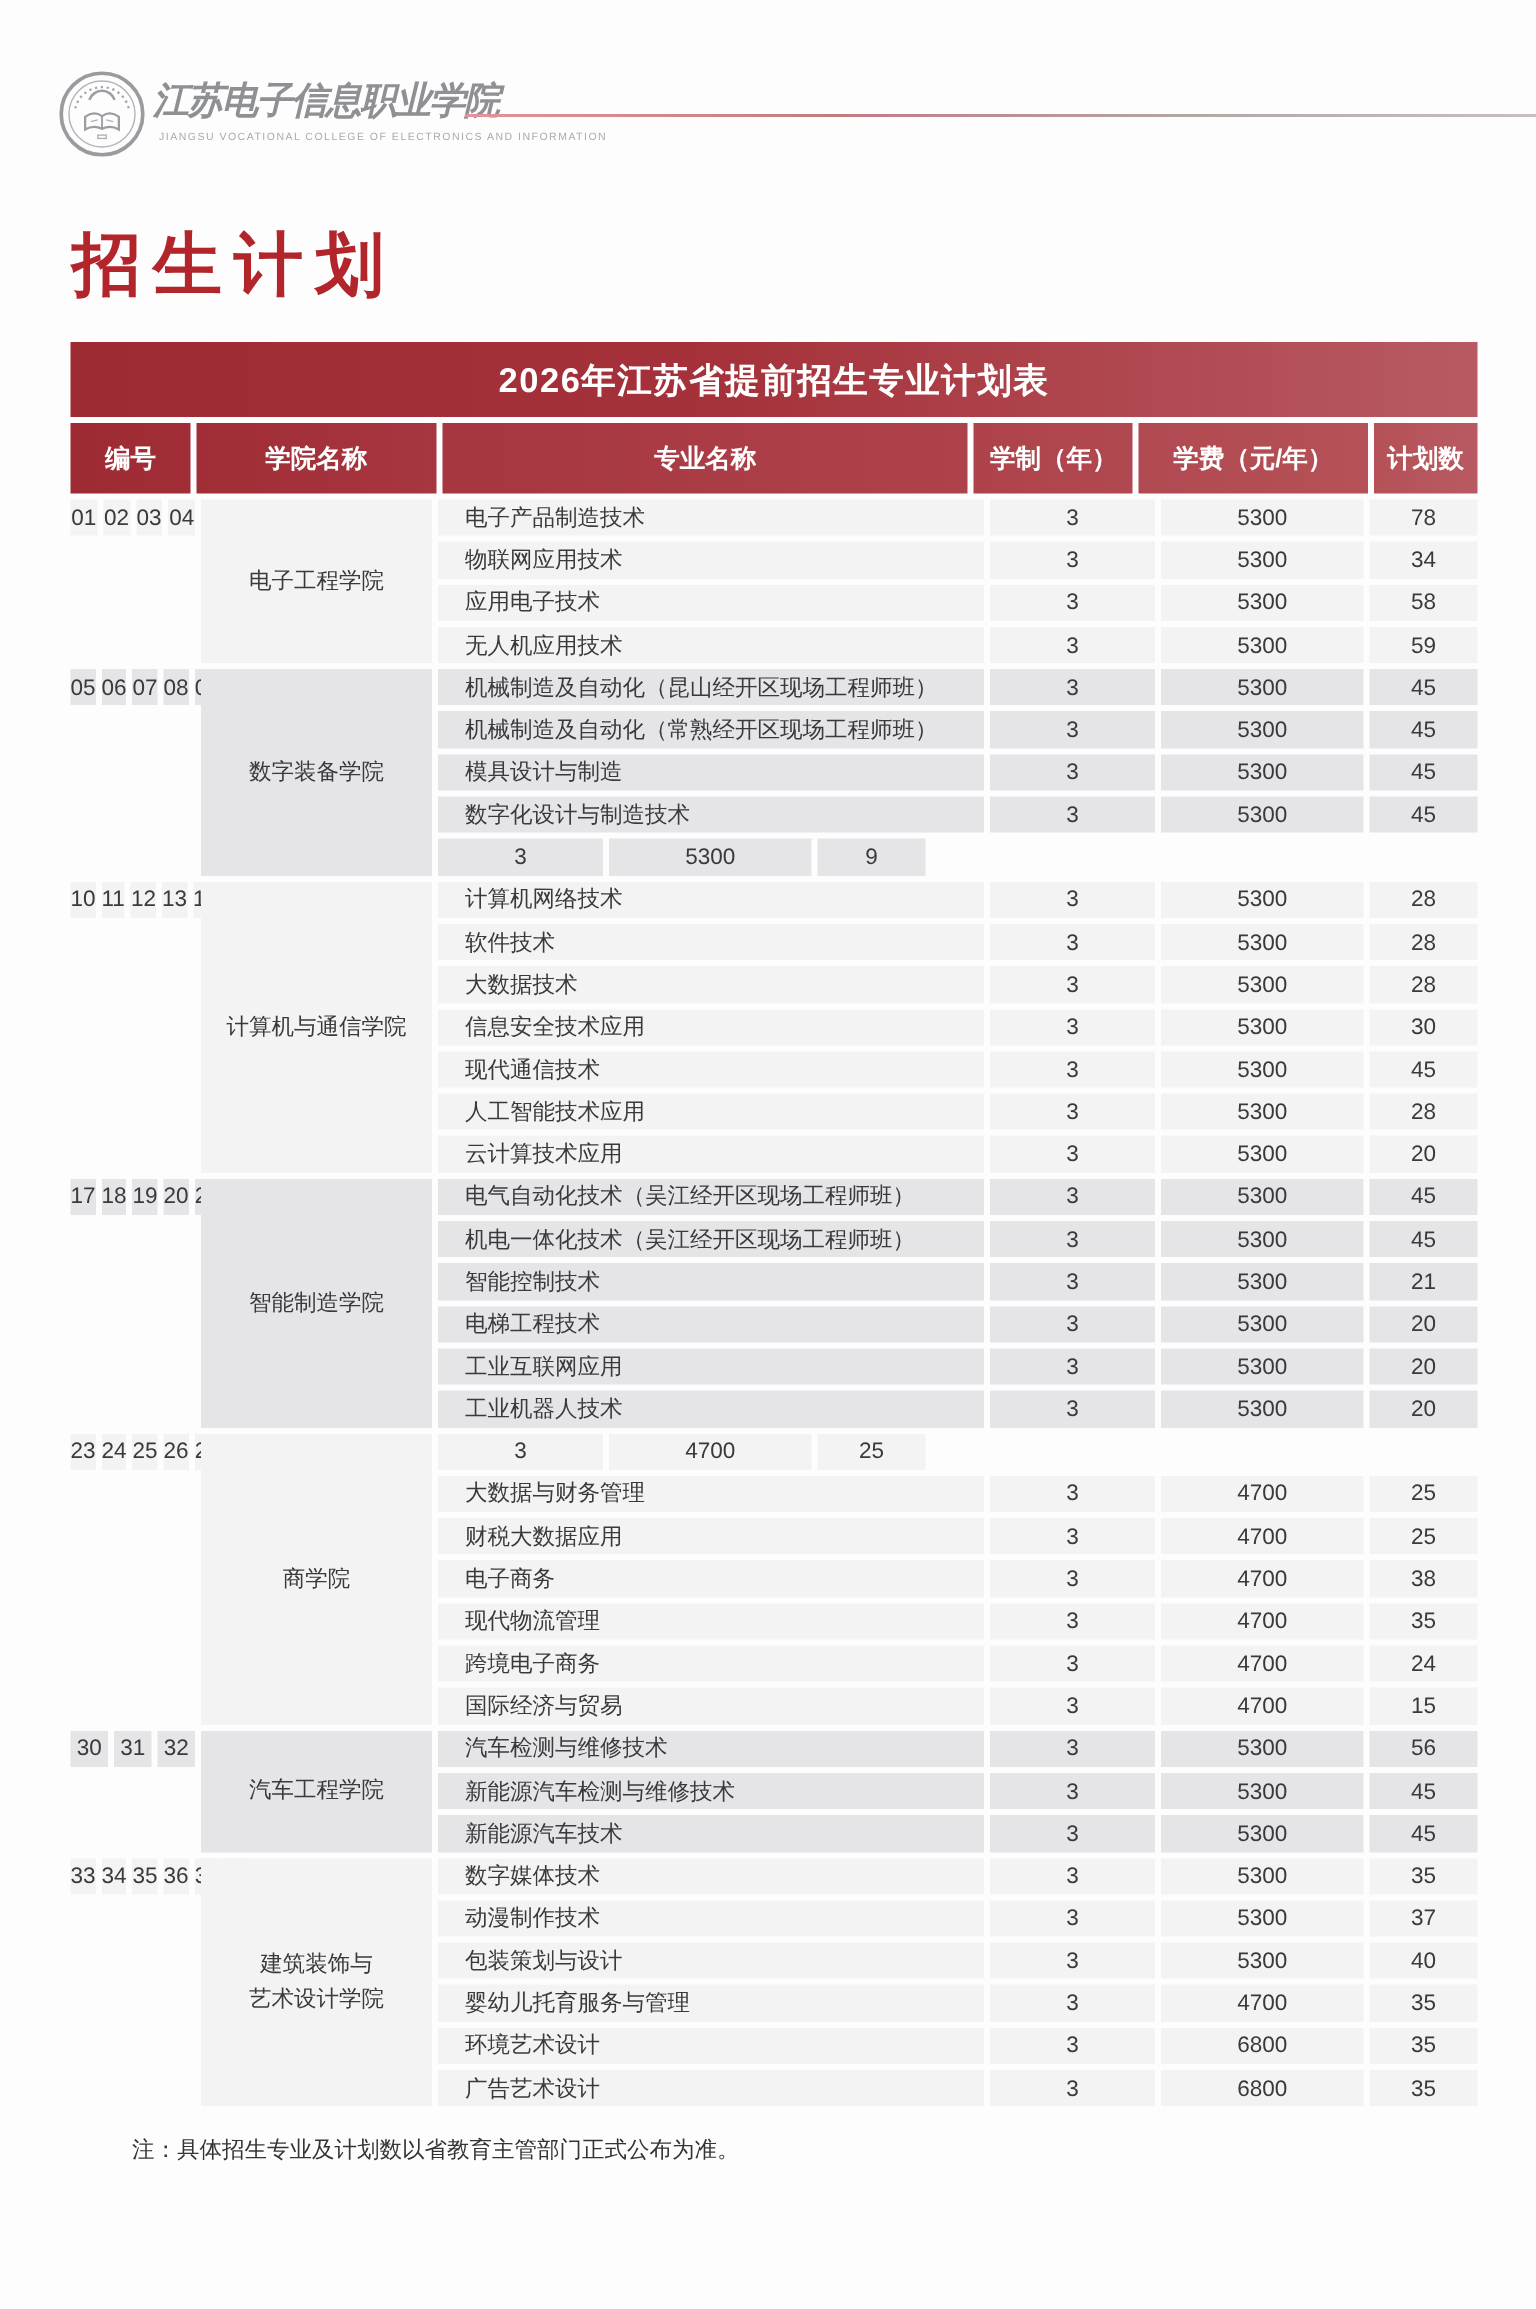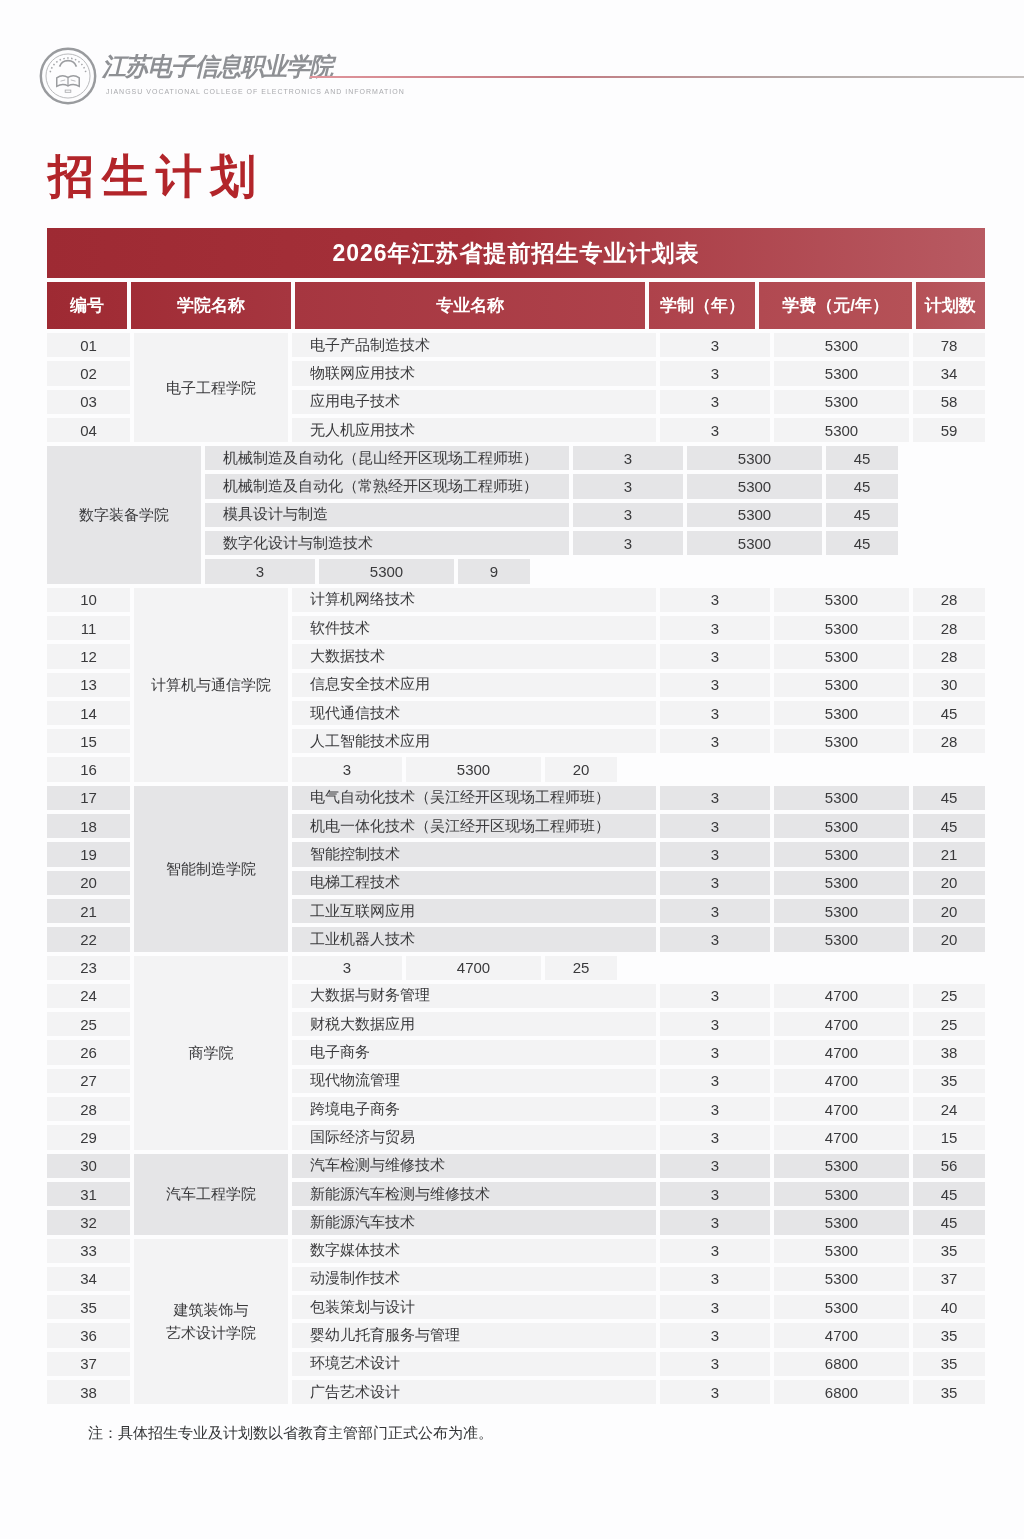--- a/index.html
+++ b/index.html
@@ -52,21 +52,21 @@
   }
   .th:nth-child(1) { width: 83px;  background: linear-gradient(90deg,#9e2a33,#a12d36); }
   .th:nth-child(2) { width: 166px; background: linear-gradient(90deg,#a12d36,#a63640); }
   .th:nth-child(3) { width: 364px; background: linear-gradient(90deg,#a63640,#ae424b); }
   .th:nth-child(4) { width: 110px; background: linear-gradient(90deg,#ae424b,#b14951); }
   .th:nth-child(5) { width: 158px; background: linear-gradient(90deg,#b14951,#b55157); }
   .th:nth-child(6) { width: 72px;  background: linear-gradient(90deg,#b55157,#b85a62); }
 
   .tbody { display: flex; flex-direction: column; gap: 4px; margin-top: 4px; }
   .group { display: flex; gap: 4px; align-items: stretch; }
-  .col-no { display: flex; flex-direction: column; gap: 4px; width: 83px; }
+  .col-no { display: flex; flex-direction: row; gap: 4px; width: 83px; }
   .col-rest { display: flex; flex-direction: column; gap: 4px; width: 693px; justify-content: center; }
   .row { display: flex; gap: 4px; height: 24.3px; }
 
   .cell {
     display: flex; align-items: center; justify-content: center;
     font-size: 15px; color: #3a3a3c;
   }
   .cell.no { height: 24.3px; width: 100%; }
   .cell.college {
     width: 154px; text-align: center; white-space: pre-line; line-height: 1.55;
@@ -151,20 +151,27 @@
             </div>
             <div class="row">
               <div class="cell major">无人机应用技术</div>
               <div class="cell years">3</div>
               <div class="cell tuition">5300</div>
               <div class="cell plan">59</div>
             </div>
           </div>
         </div>
         <div class="group shade-b">
+          <div class="col-no">
+            <div class="cell no">05</div>
+            <div class="cell no">06</div>
+            <div class="cell no">07</div>
+            <div class="cell no">08</div>
+            <div class="cell no">09</div>
+          </div>
           <div class="cell college">数字装备学院</div>
           <div class="col-rest">
             <div class="row">
               <div class="cell major">机械制造及自动化（昆山经开区现场工程师班）</div>
               <div class="cell years">3</div>
               <div class="cell tuition">5300</div>
               <div class="cell plan">45</div>
             </div>
             <div class="row">
               <div class="cell major">机械制造及自动化（常熟经开区现场工程师班）</div>
@@ -233,20 +240,21 @@
               <div class="cell tuition">5300</div>
               <div class="cell plan">45</div>
             </div>
             <div class="row">
               <div class="cell major">人工智能技术应用</div>
               <div class="cell years">3</div>
               <div class="cell tuition">5300</div>
               <div class="cell plan">28</div>
             </div>
             <div class="row">
+              <div class="cell major">云计算技术应用</div>
               <div class="cell years">3</div>
               <div class="cell tuition">5300</div>
               <div class="cell plan">20</div>
             </div>
           </div>
         </div>
         <div class="group shade-b">
           <div class="col-no">
             <div class="cell no">17</div>
             <div class="cell no">18</div>

